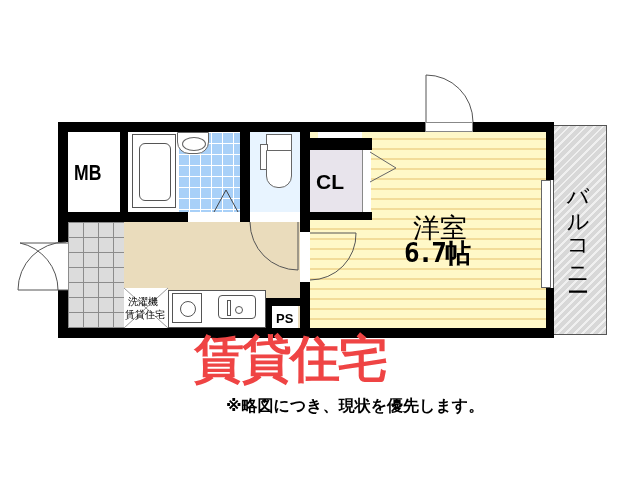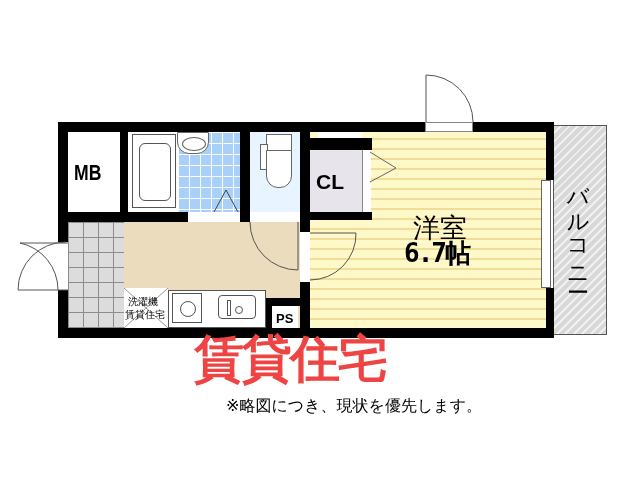--- a/index.html
+++ b/index.html
@@ -119,13 +119,13 @@
 <div class="lbl" style="left:316px;top:170px;font-size:21px;font-family:'Liberation Sans',sans-serif;">CL</div>
 <div class="lbl" style="left:413px;top:210px;font-size:27px;font-weight:normal;">洋室</div>
 <div class="lbl" style="left:404px;top:236px;font-size:26px;font-weight:bold;font-family:'DejaVu Sans Mono',monospace;letter-spacing:-2px;">6.7帖</div>
 <div class="lbl vtext" style="left:563px;top:172px;font-size:22px;font-weight:normal;">バルコニー</div>
 <div class="lbl" style="left:128px;top:295px;font-size:10px;font-weight:normal;">洗濯機</div>
 <div class="lbl" style="left:125px;top:308px;font-size:10px;font-weight:normal;">賃貸住宅</div>
 <div class="lbl" style="left:276px;top:311px;font-size:13px;font-family:'Liberation Sans',sans-serif;">PS</div>
 
 <div class="abs" style="left:194px;top:326px;font-size:50px;font-weight:bold;color:#ef4444;letter-spacing:-2px;">賃貸住宅</div>
 
-<div class="lbl" style="left:226px;top:396px;font-size:16px;font-weight:normal;">※略図につき、現状を優先します。</div>
+<div class="lbl" style="left:226px;top:396px;font-size:16px;font-weight:bold;">※略図につき、現状を優先します。</div>
 
 </body></html>

